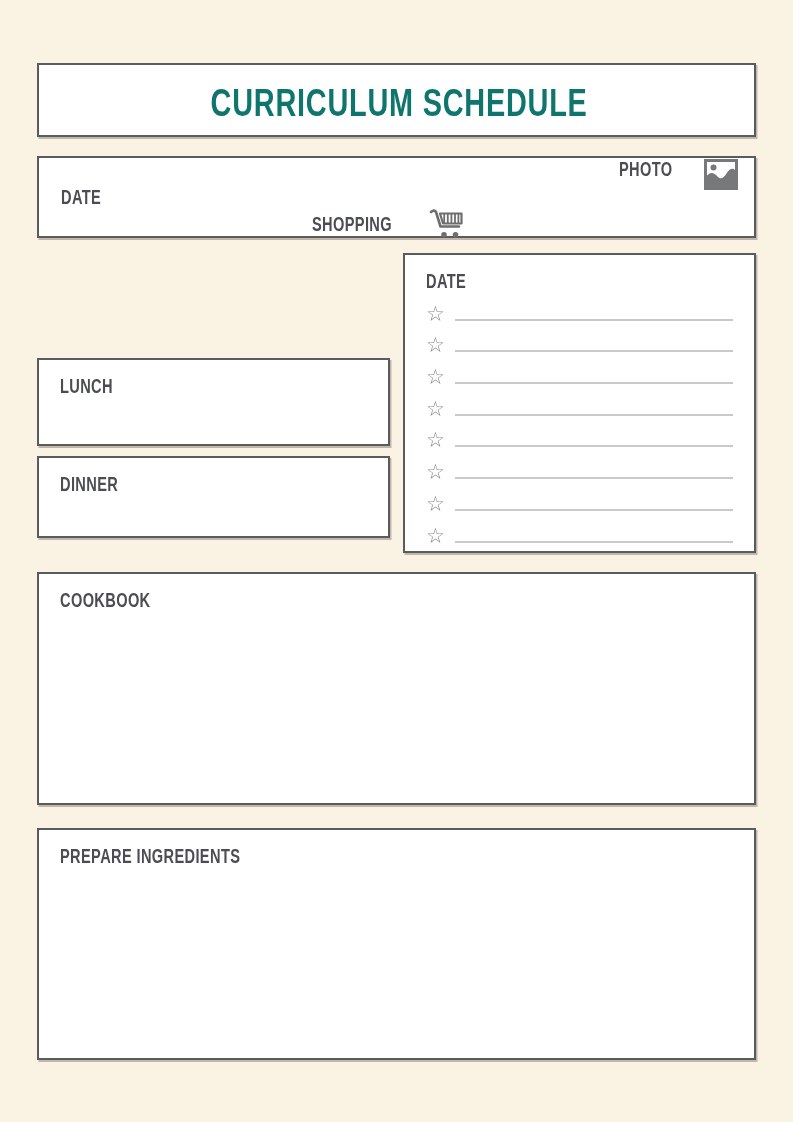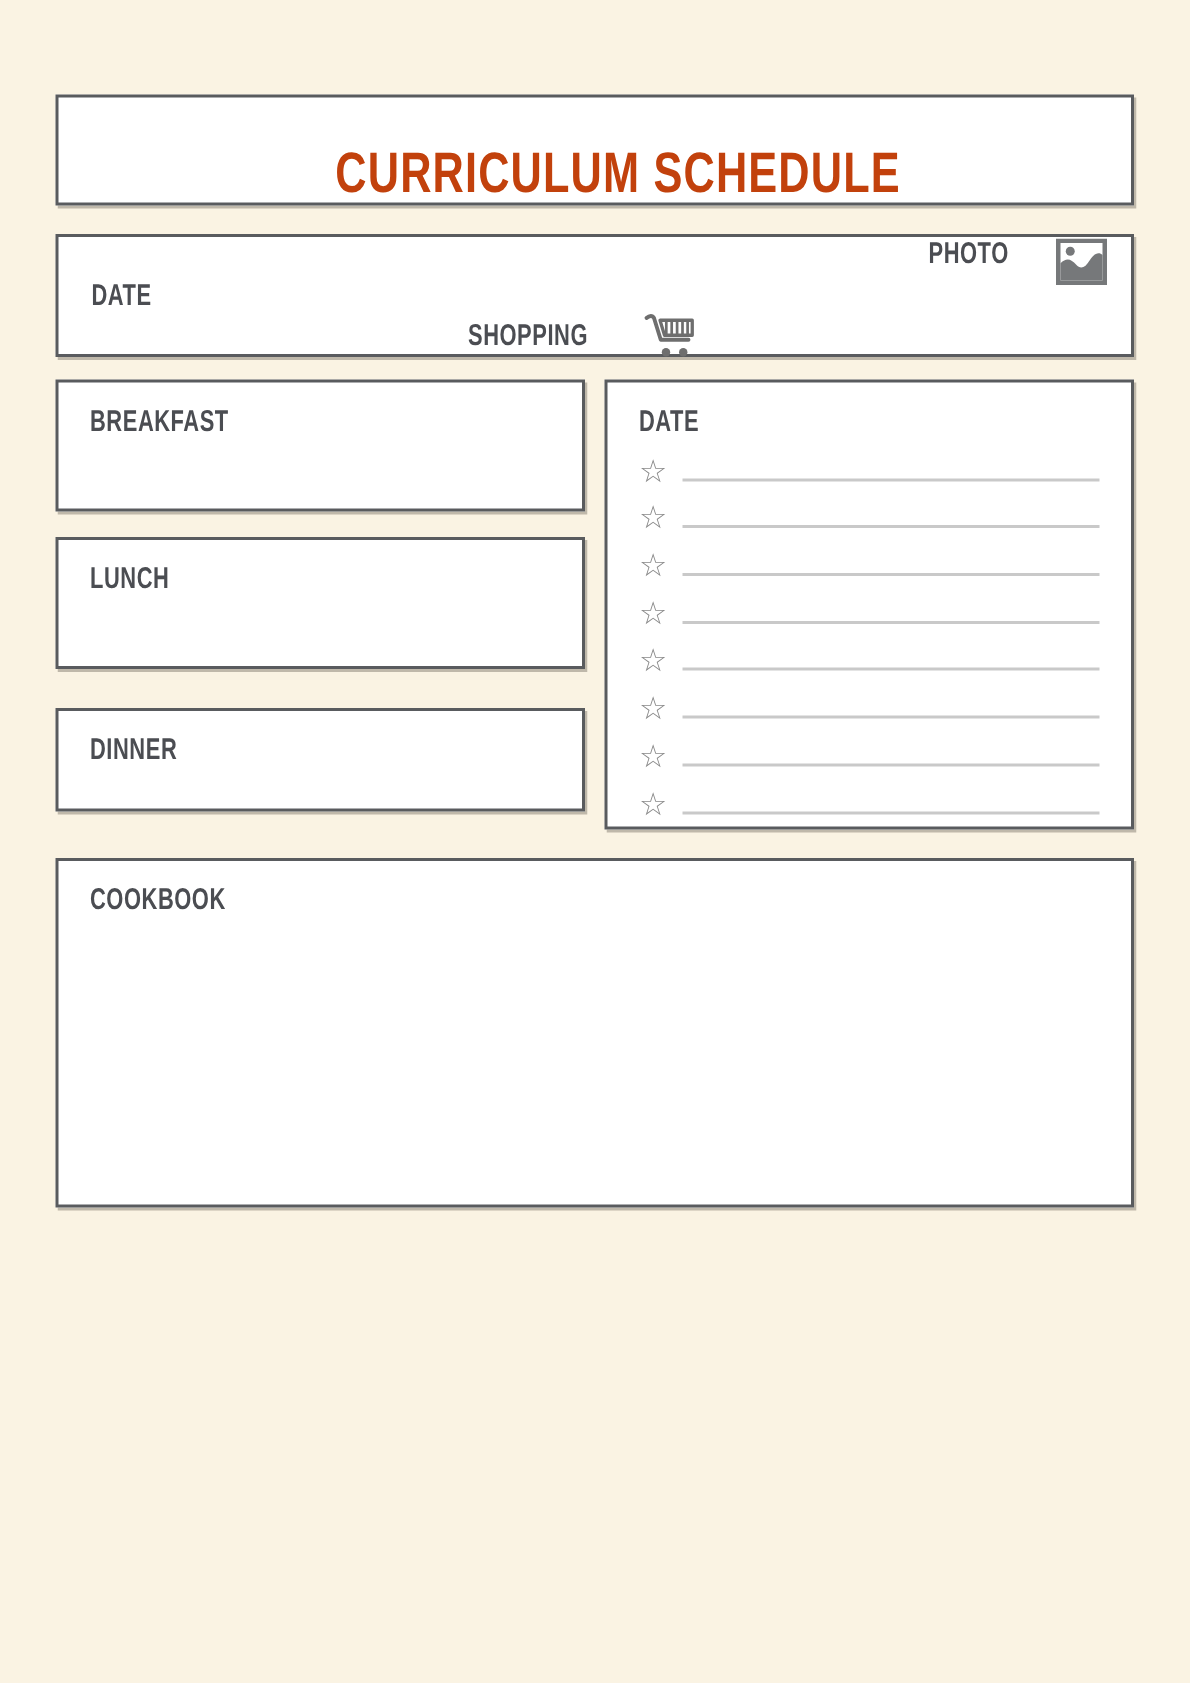--- a/index.html
+++ b/index.html
@@ -9,28 +9,28 @@
   }
   .box{
     position:absolute;background:#ffffff;border:2px solid #595b5e;
     box-shadow:1.5px 2px 0 rgba(120,113,100,.45);box-sizing:border-box;
   }
   
   .title-box{left:37px;top:63px;width:719px;height:74px;}
   .info-box{left:37px;top:156px;width:719px;height:82px;}
   .breakfast-box{left:37px;top:253px;width:353px;height:88px;}
   .lunch-box{left:37px;top:358px;width:353px;height:88px;text-align:right;}
-  .dinner-box{left:37px;top:472px;width:353px;height:69px;}
+  .dinner-box{left:37px;top:456px;width:353px;height:82px;}
   .checklist-box{left:403px;top:253px;width:353px;height:300px;}
   .cookbook-box{left:37px;top:572px;width:719px;height:233px;}
   .prepare-box{left:37px;top:828px;width:719px;height:232px;}
   
   .page-title{
-    margin:16px;width:100%;line-height:70px;text-align:center;
-    font-size:38px;font-weight:bold;color:#c2410c;letter-spacing:1px;
+    margin:3px;width:100%;line-height:70px;text-align:center;
+    font-size:38px;font-weight:bold;color:#0f766e;letter-spacing:1px;
   }
   .page-title .cond{display:inline-block;transform:scaleX(0.76);transform-origin:center center;white-space:nowrap;}
   .sec-label{
     position:absolute;left:21px;top:15px;font-weight:bold;font-size:20px;
     color:#4b4d52;transform:scaleX(0.73);transform-origin:left top;
     white-space:nowrap;letter-spacing:.5px;
   }
   .info-label{
     font-weight:bold;font-size:20px;color:#4b4d52;letter-spacing:.5px;
     transform:scaleX(0.73);transform-origin:left center;white-space:nowrap;
@@ -76,23 +76,20 @@
     <div class="info-photo">
       <span class="info-label">PHOTO</span>
       <svg class="photo-icon" width="34" height="31" viewBox="0 0 34 31">
         <rect x="1.5" y="1.5" width="31" height="28" fill="#ffffff" stroke="#76787a" stroke-width="3"></rect>
         <path d="M3 16.5 C7 12.5 10 13.5 13.5 17.5 C16.5 20.8 19.5 19.5 22.5 14.5 C25 10.3 28.5 8.5 31 11 L31 28 L3 28 Z" fill="#76787a"></path>
         <circle cx="9.5" cy="8.5" r="3" fill="#76787a"></circle>
       </svg>
     </div>
   </div>
 
-  <div class="box breakfast-box">
-    <span class="sec-label">BREAKFAST</span>
-  </div>
   <div class="box lunch-box">
     <span class="sec-label">LUNCH</span>
   </div>
   <div class="box dinner-box">
     <span class="sec-label">DINNER</span>
   </div>
 
   <div class="box checklist-box">
     <span class="sec-label">DATE</span>
     <div class="check-rows">
@@ -128,14 +125,17 @@
           <span class="star">☆</span>
           <span class="write-line"></span>
         </div>
       </div>
   </div>
 
   <div class="box cookbook-box">
     <span class="sec-label">COOKBOOK</span>
   </div>
 
+  <div class="box prepare-box">
+    <span class="sec-label">PREPARE INGREDIENTS</span>
+  </div>
 
 </div>
 
 </body></html>

